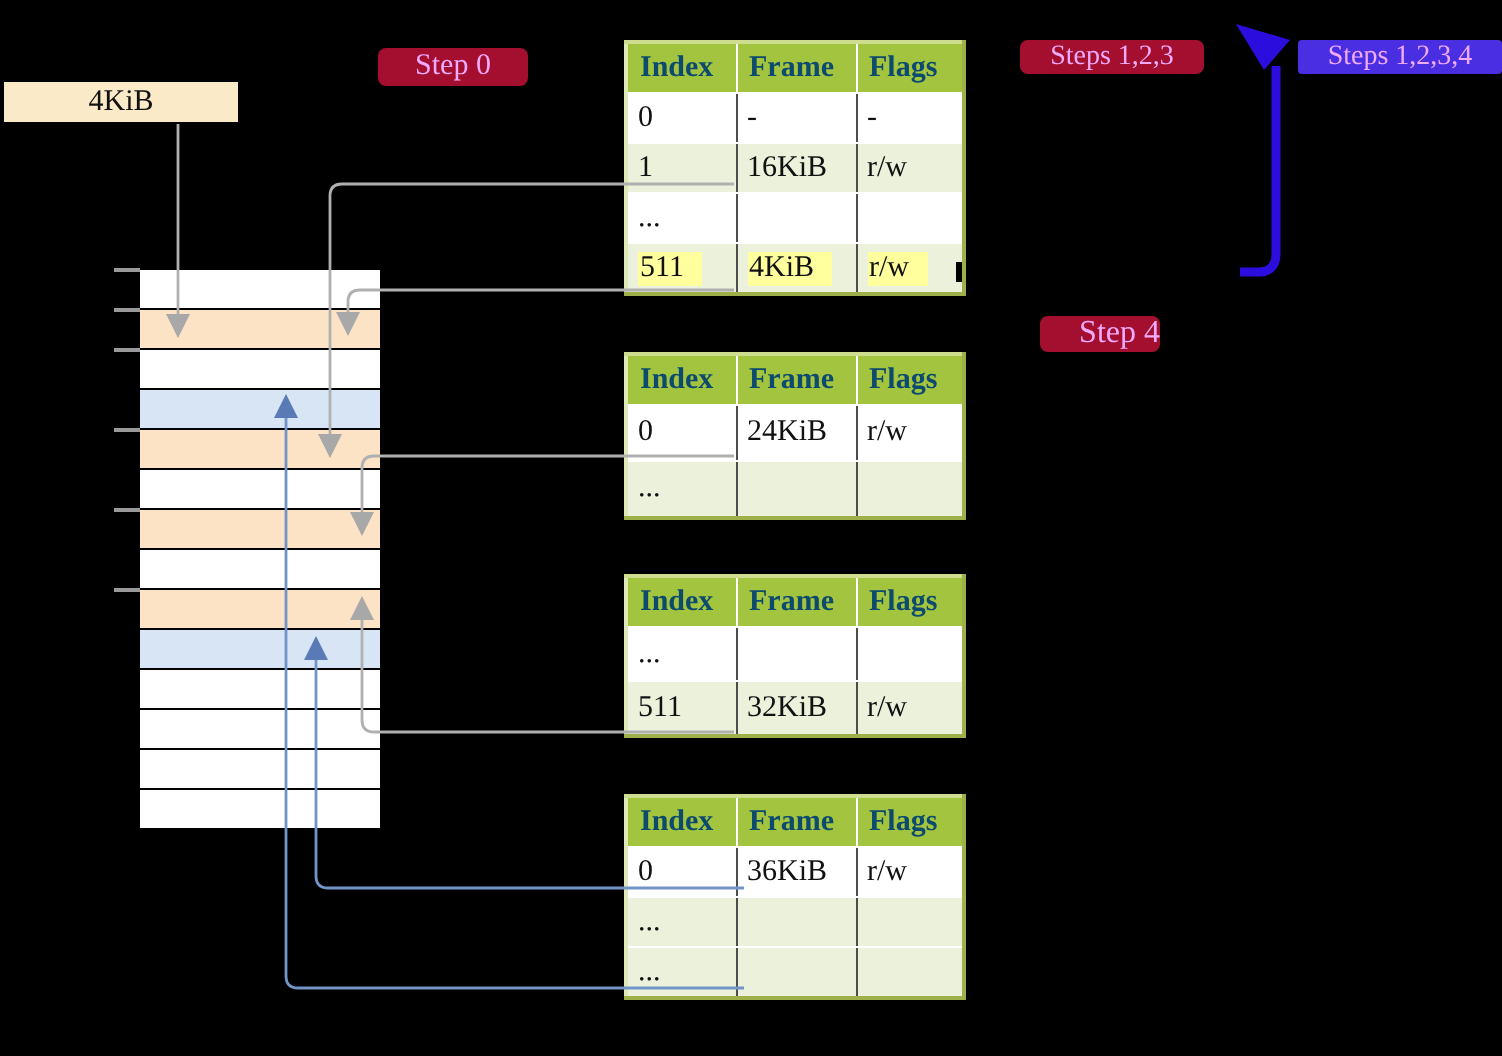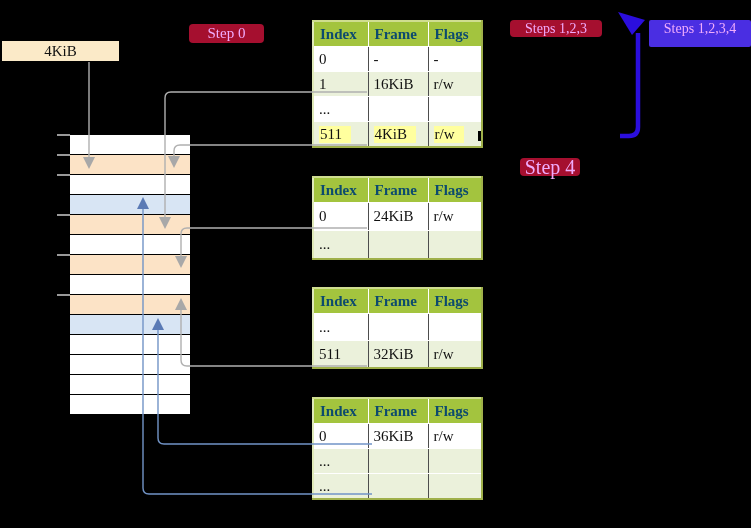--- a/index.html
+++ b/index.html
@@ -55,22 +55,22 @@
 </style>
 <style>.gray-line{stroke:#b0b0b0;stroke-width:1.4;fill:none;}.gray-head{fill:#a8a8a8;}.blue-line{stroke:#7294c7;stroke-width:1.4;fill:none;}.blue-head{fill:#5a7ab5;}.big-arrow{stroke:#2b0edd;stroke-width:4.5;fill:none;}.big-head{fill:#2b0edd;}</style></head>
 <body>
 
 <div id="stage">
 
   <div class="abs label-box" style="left:2px;top:41px;width:117px;height:20px;">4KiB</div>
 
   <div class="abs badge crimson" style="left:189px;top:24px;width:75px;height:19px;font-size:15px;line-height:19px;">Step 0</div>
   <div class="abs badge crimson" style="left:510px;top:20px;width:92px;height:17px;font-size:14px;line-height:17px;">Steps 1,2,3</div>
-  <div class="abs badge blue" style="left:649px;top:20px;width:102px;height:27px;font-size:14px;line-height:17px;">Steps 1,2,3,4</div>
-  <div class="abs badge crimson" style="left:520px;top:158px;width:60px;height:18px;font-size:20px;line-height:18px;">Step 4</div>
+  <div class="abs badge blue" style="left:649px;top:20px;width:102px;height:17px;font-size:14px;line-height:17px;">Steps 1,2,3,4</div>
+  <div class="abs badge crimson" style="left:520px;top:158px;width:60px;height:18px;font-size:16px;line-height:18px;text-align:right;">Step 4</div>
 
   <div id="memory-column">
       <div class="mem-row white"></div>
       <div class="mem-row wheat"></div>
       <div class="mem-row white"></div>
       <div class="mem-row blue"></div>
       <div class="mem-row wheat"></div>
       <div class="mem-row white"></div>
       <div class="mem-row wheat"></div>
       <div class="mem-row white"></div>

